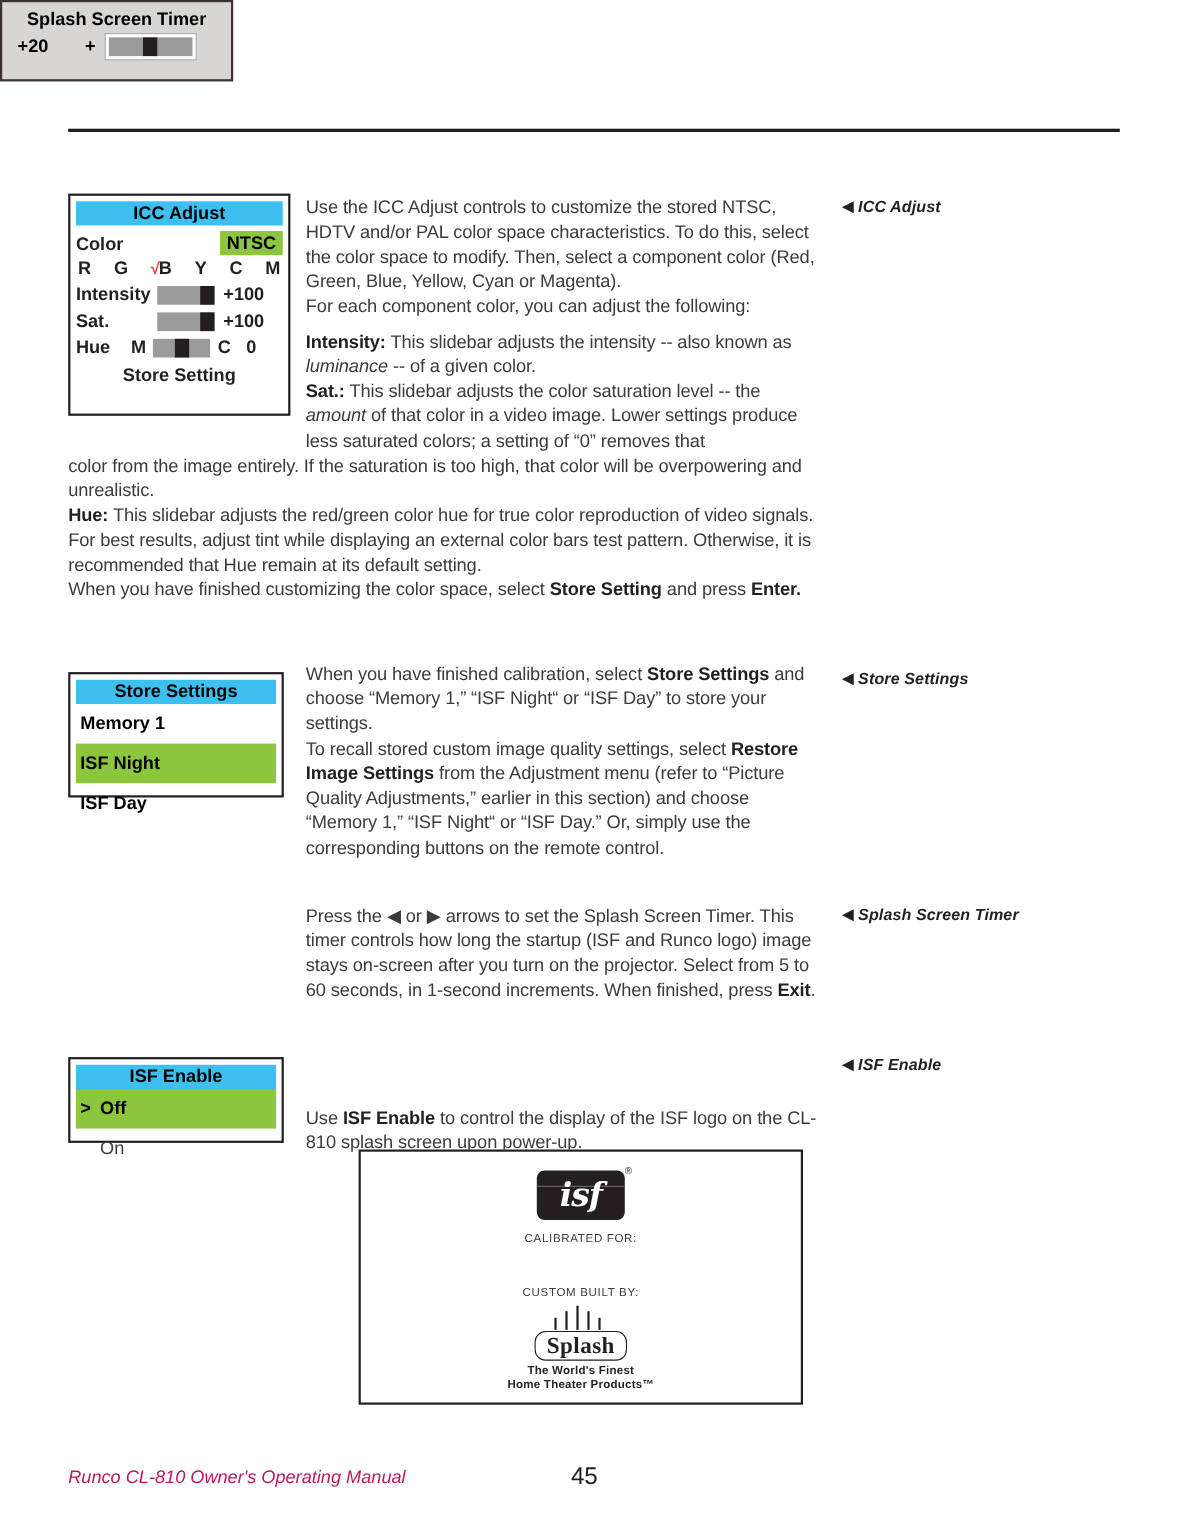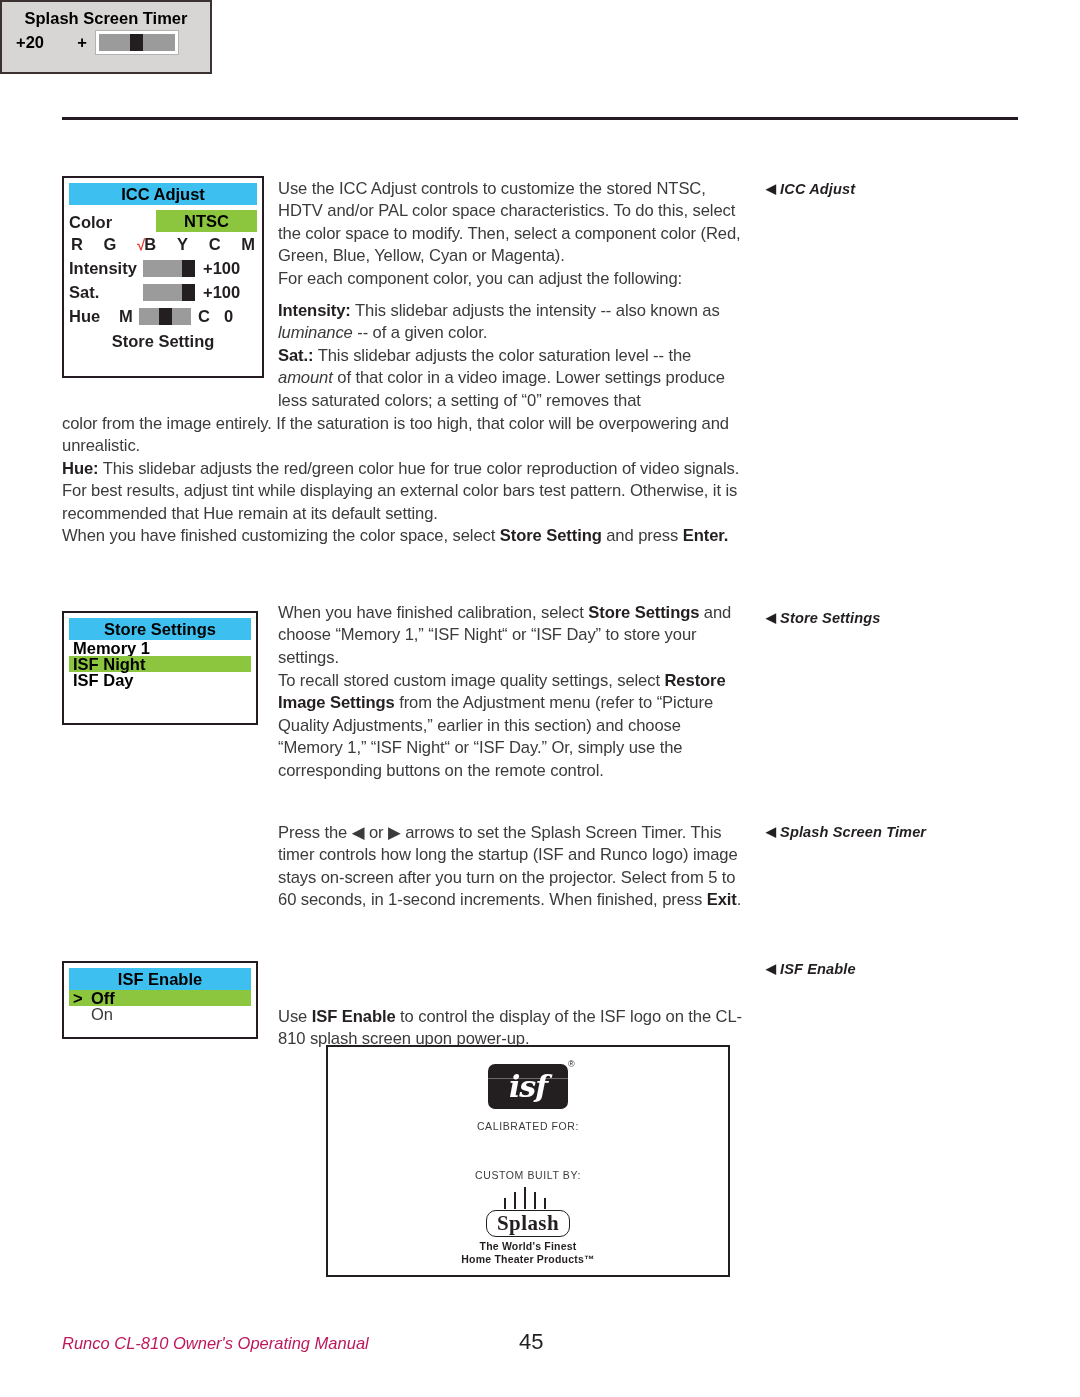--- a/index.html
+++ b/index.html
@@ -76,21 +76,21 @@
     font-size: 16.5px;
     text-align: center;
     line-height: 22px;
     height: 22px;
   }
   .osd-row {
     font-weight: bold;
     font-size: 16.5px;
     color: #000000;
     line-height: 24px;
-    height: 16px;
+    height: 36px;
     display: flex;
     align-items: center;
     position: relative;
   }
   .osd-row.green {
     background: #8cc63e;
   }
 
   
   .slider {
@@ -121,21 +121,21 @@
     justify-content: space-between;
     height: 25px;
     font-weight: bold;
     font-size: 16.5px;
   }
   .ntsc-chip {
     background: #8cc63e;
     color: #000;
     font-weight: bold;
     font-size: 16.5px;
-    padding: 1px 28px;
+    padding: 1px 6px;
     line-height: 20px;
   }
   .icc-letters {
     display: flex;
     align-items: center;
     justify-content: space-between;
     font-weight: bold;
     font-size: 16.5px;
     height: 24px;
     padding: 0 2px;

